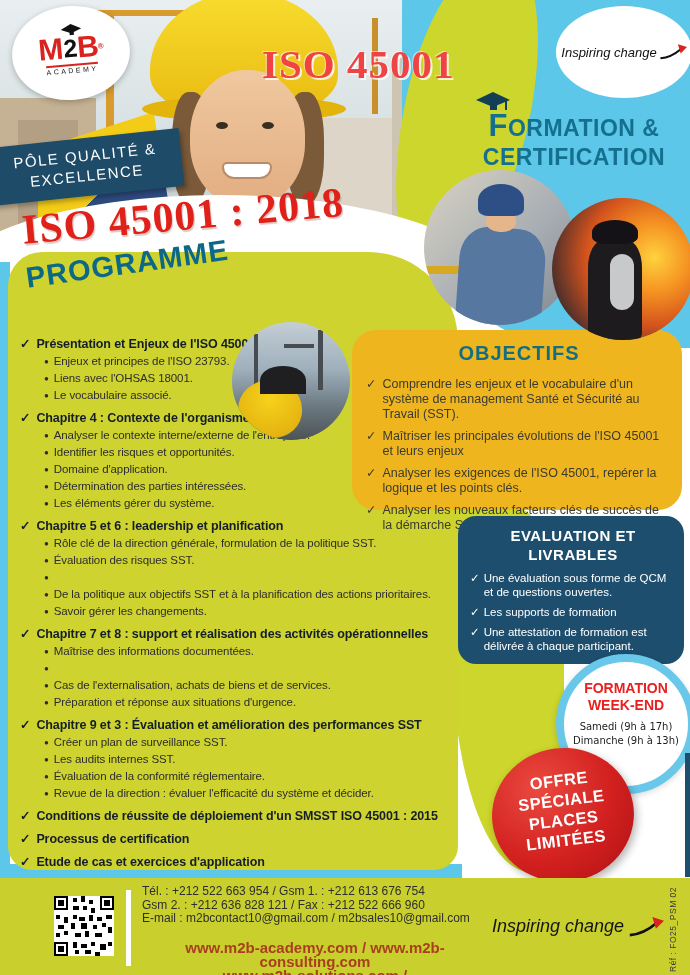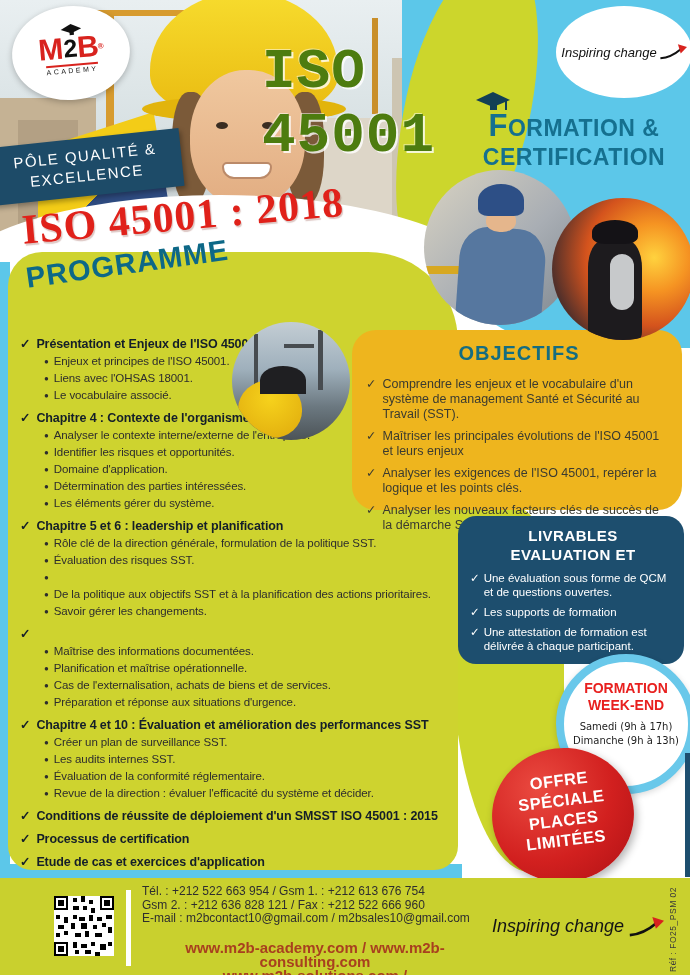--- a/index.html
+++ b/index.html
@@ -60,22 +60,22 @@
   .insp-oval{left:556px;top:6px;width:136px;height:92px;background:#fff;border-radius:50%;
     display:flex;position:absolute;align-items:center;justify-content:center;gap:2px;}
   .insp-text{position:static;font-style:italic;font-size:13px;color:#111;}
   .arrow-svg{position:static;width:28px;height:16px;}
   .pole-banner{left:-10px;top:138px;width:192px;height:58px;background:#1d4b68;
     transform:rotate(-6deg);color:#fff;text-align:center;padding-top:8px;
     box-shadow:2px 3px 5px rgba(0,0,0,.3);}
   .pole-banner div{position:static;font-size:15px;letter-spacing:1.5px;line-height:20px;}
 
   
-  .h-iso{left:262px;top:40px;width:260px;color:#4d7c0f;font-weight:bold;font-size:56px;
-    font-family:Liberation Mono, monospace;letter-spacing:1px;
+  .h-iso{left:262px;top:40px;width:260px;color:#ef4444;font-weight:bold;font-size:41px;
+    font-family:Liberation Serif, serif;letter-spacing:1px;
     text-shadow:2px 2px 0 rgba(255,255,255,.8),-1px -1px 0 rgba(255,255,255,.5);}
   .fc-block{left:462px;top:108px;width:224px;text-align:center;color:#15708f;font-weight:bold;}
   .fc-line1{position:static;display:block;font-size:23px;text-transform:uppercase;letter-spacing:.5px;}
   .fc-line1::first-letter{font-size:31px;}
   .fc-line2{position:static;display:block;font-size:23px;text-transform:uppercase;letter-spacing:.5px;}
   .fc-cap{left:14px;top:-16px;width:34px;height:20px;}
   .h-2018{left:20px;top:206px;color:#e0211a;font-weight:bold;font-size:42px;
     font-family:"Liberation Serif","DejaVu Serif",serif;letter-spacing:1px;white-space:nowrap;
     transform:rotate(-5deg);transform-origin:left top;
     text-shadow:1px 2px 1px rgba(120,30,20,.25);}
@@ -248,21 +248,21 @@
   <div class="panel"></div>
   <div class="prog-title">PROGRAMME</div>
 
   <div class="sections">
     <div class="sec-h">
       <span class="chk">✓</span>
       <span>Présentation et Enjeux de l'ISO 45001</span>
     </div>
     <div class="b-row">
         <span class="blt">●</span>
-        <span>Enjeux et principes de l'ISO 45001.</span>
+        <span>Enjeux et principes de l'ISO 23793.</span>
       </div>
     <div class="b-row">
         <span class="blt">●</span>
         <span>Liens avec l'OHSAS 18001.</span>
       </div>
     <div class="b-row">
         <span class="blt">●</span>
         <span>Le vocabulaire associé.</span>
       </div>
 
@@ -310,41 +310,41 @@
         <span class="blt">●</span>
         <span>De la politique aux objectifs SST et à la planification des actions prioritaires.</span>
       </div>
     <div class="b-row">
         <span class="blt">●</span>
         <span>Savoir gérer les changements.</span>
       </div>
 
     <div class="sec-h">
       <span class="chk">✓</span>
+      <span>Chapitre 7 et 8 : support et réalisation des activités opérationnelles</span>
     </div>
     <div class="b-row">
         <span class="blt">●</span>
         <span>Maîtrise des informations documentées.</span>
       </div>
     <div class="b-row">
         <span class="blt">●</span>
-        <span>Planification et maîtrise opérationnelle.</span>
       </div>
     <div class="b-row">
         <span class="blt">●</span>
         <span>Cas de l'externalisation, achats de biens et de services.</span>
       </div>
     <div class="b-row">
         <span class="blt">●</span>
         <span>Préparation et réponse aux situations d'urgence.</span>
       </div>
 
     <div class="sec-h">
       <span class="chk">✓</span>
-      <span>Chapitre 4 et 10 : Évaluation et amélioration des performances SST</span>
+      <span>Chapitre 9 et 3 : Évaluation et amélioration des performances SST</span>
     </div>
     <div class="b-row">
         <span class="blt">●</span>
         <span>Créer un plan de surveillance SST.</span>
       </div>
     <div class="b-row">
         <span class="blt">●</span>
         <span>Les audits internes SST.</span>
       </div>
     <div class="b-row">
@@ -403,22 +403,22 @@
     <div class="w-face"></div>
     <div class="w-helm"></div>
   </div>
   <div class="circ circ-fire">
     <div class="f-body"></div>
     <div class="f-tank"></div>
     <div class="f-helm"></div>
   </div>
 
   <div class="eval-box">
+    <span class="eval-title">EVALUATION ET</span>
     <span class="eval-title">LIVRABLES</span>
-    <span class="eval-title">EVALUATION ET</span>
     <div class="eval-items">
       <div class="eval-item">
         <span class="chk">✓</span>
         <span>Une évaluation sous forme de QCM et de questions ouvertes.</span>
       </div>
       <div class="eval-item">
         <span class="chk">✓</span>
         <span>Les supports de formation</span>
       </div>
       <div class="eval-item">

